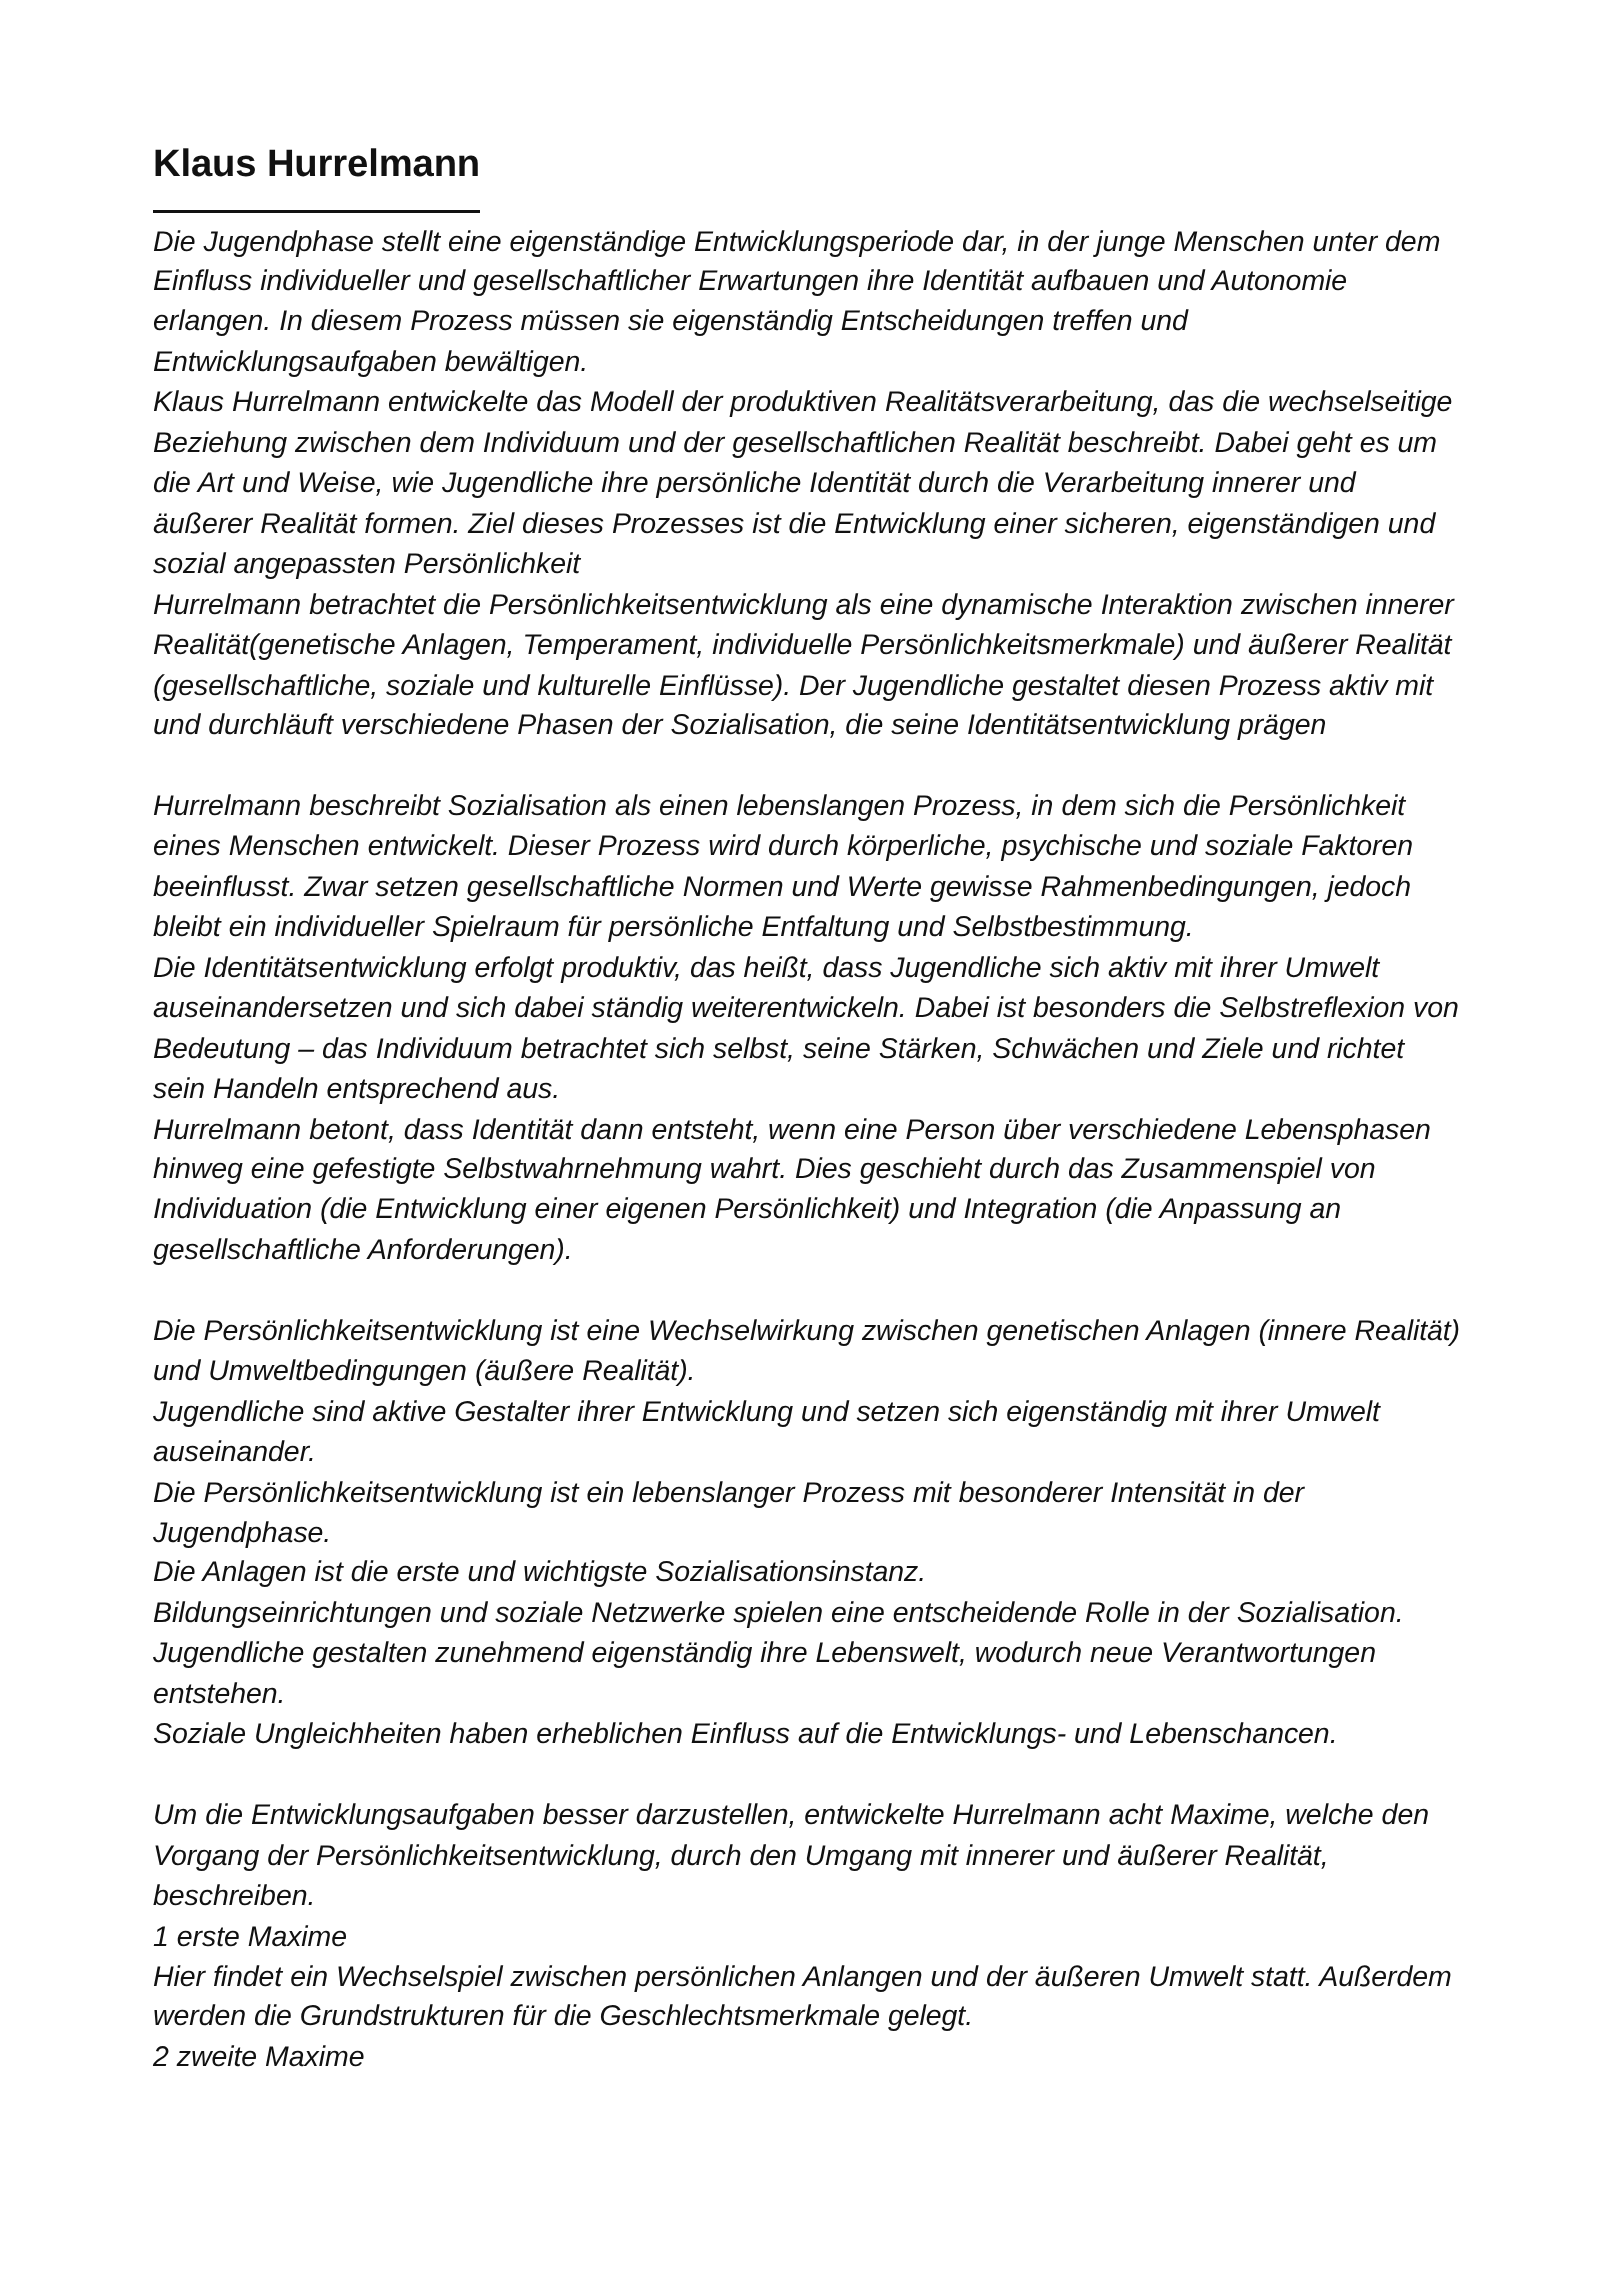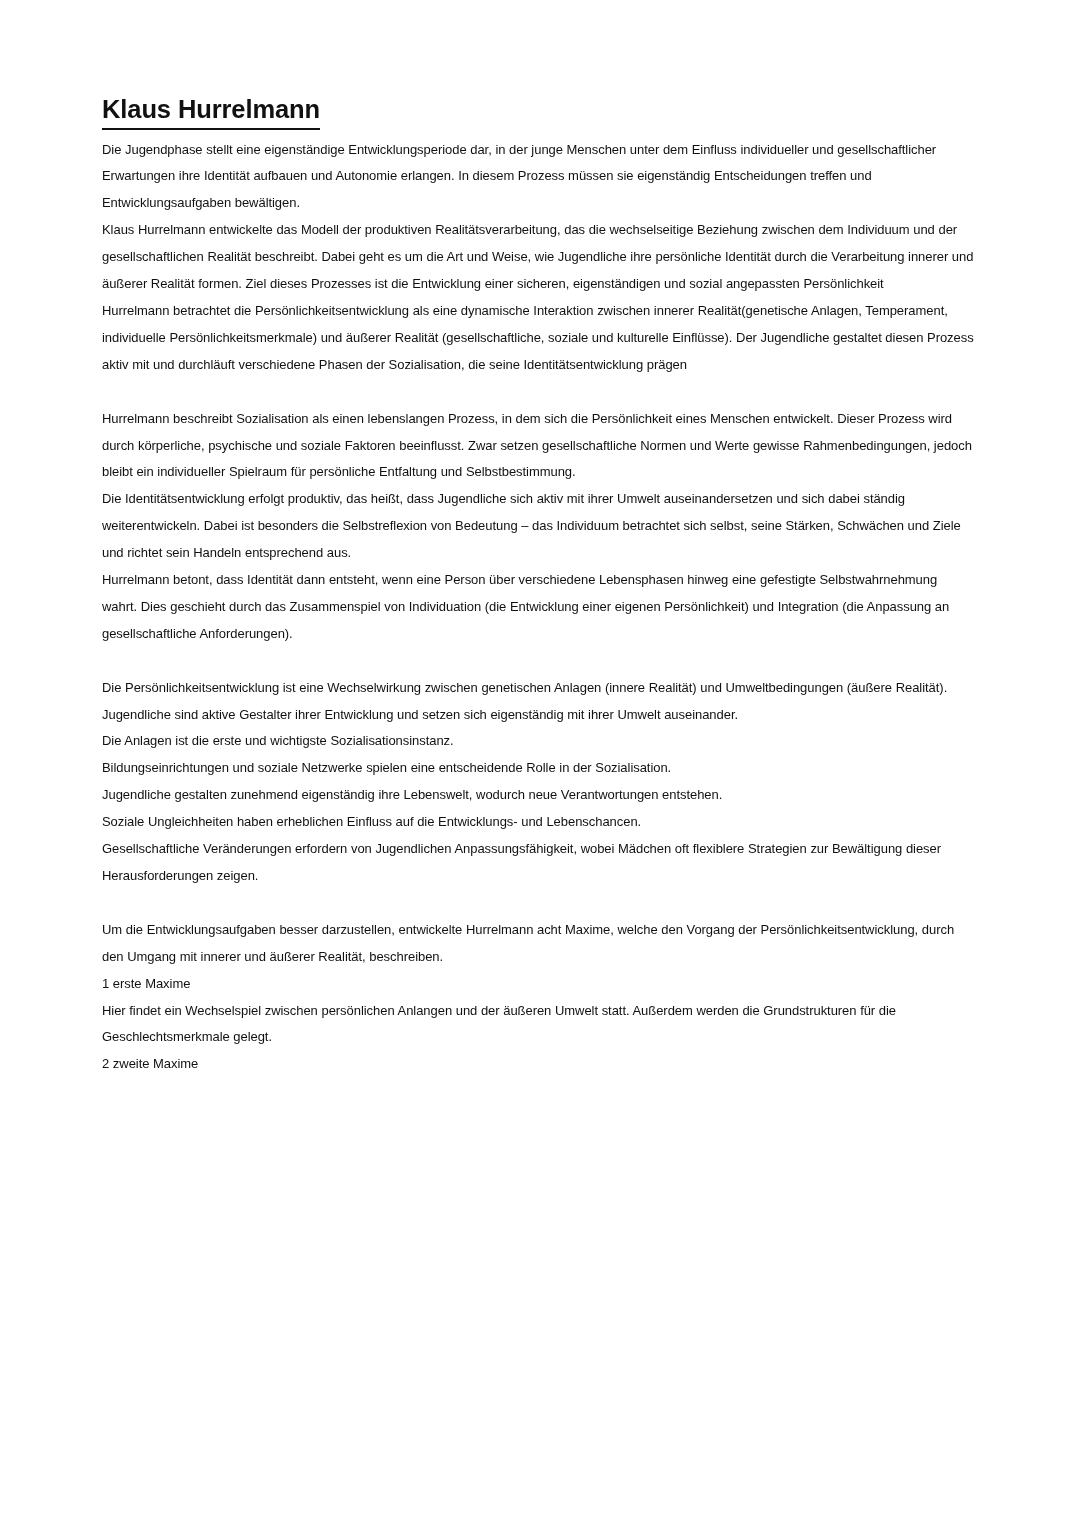--- a/index.html
+++ b/index.html
@@ -24,33 +24,34 @@
     padding: 95px 105px 40px 102px;
   }
   .doc-title {
     font-size: 25.5px;
     font-weight: bold;
     line-height: 1.16;
     margin: 0 0 1px 0;
     letter-spacing: -0.1px;
     display: inline-block;
     border-bottom: 2.6px solid #111111;
-    padding-bottom: 3px;
+    padding-bottom: 15px;
   }
   .title-row {
     line-height: 1.0;
     margin-bottom: 6px;
   }
   .body-block {
-    font-size: 13px;
+    font-size: 19px;
     line-height: 26.9px;
     letter-spacing: -0.05px;
     word-spacing: 0.1px;
     margin: 0;
     max-width: 874px;
+    font-style: italic;
   }
   .block-gap {
     height: 26.9px;
   }
   .flow {
     font-size: 19.4px;
     line-height: 26.9px;
     max-width: 874px;
     text-align: left;
     margin: 0;
@@ -82,25 +83,25 @@
       <p class="body-block">Hurrelmann beschreibt Sozialisation als einen lebenslangen Prozess, in dem sich die Persönlichkeit eines Menschen entwickelt. Dieser Prozess wird durch körperliche, psychische und soziale Faktoren beeinflusst. Zwar setzen gesellschaftliche Normen und Werte gewisse Rahmenbedingungen, jedoch bleibt ein individueller Spielraum für persönliche Entfaltung und Selbstbestimmung.</p>
       <p class="body-block">Die Identitätsentwicklung erfolgt produktiv, das heißt, dass Jugendliche sich aktiv mit ihrer Umwelt auseinandersetzen und sich dabei ständig weiterentwickeln. Dabei ist besonders die Selbstreflexion von Bedeutung – das Individuum betrachtet sich selbst, seine Stärken, Schwächen und Ziele und richtet sein Handeln entsprechend aus.</p>
       <p class="body-block">Hurrelmann betont, dass Identität dann entsteht, wenn eine Person über verschiedene Lebensphasen hinweg eine gefestigte Selbstwahrnehmung wahrt. Dies geschieht durch das Zusammenspiel von Individuation (die Entwicklung einer eigenen Persönlichkeit) und Integration (die Anpassung an gesellschaftliche Anforderungen).</p>
     </div>
 
     <div class="block-gap"></div>
 
     <div>
       <p class="body-block">Die Persönlichkeitsentwicklung ist eine Wechselwirkung zwischen genetischen Anlagen (innere Realität) und Umweltbedingungen (äußere Realität).</p>
       <p class="body-block">Jugendliche sind aktive Gestalter ihrer Entwicklung und setzen sich eigenständig mit ihrer Umwelt auseinander.</p>
+      <p class="body-block">Die Persönlichkeitsentwicklung ist ein lebenslanger Prozess mit besonderer Intensität in der Jugendphase.</p>
       <p class="body-block">Die Anlagen ist die erste und wichtigste Sozialisationsinstanz.</p>
       <p class="body-block">Bildungseinrichtungen und soziale Netzwerke spielen eine entscheidende Rolle in der Sozialisation.</p>
       <p class="body-block">Jugendliche gestalten zunehmend eigenständig ihre Lebenswelt, wodurch neue Verantwortungen entstehen.</p>
       <p class="body-block">Soziale Ungleichheiten haben erheblichen Einfluss auf die Entwicklungs- und Lebenschancen.</p>
-      <p class="body-block">Gesellschaftliche Veränderungen erfordern von Jugendlichen Anpassungsfähigkeit, wobei Mädchen oft flexiblere Strategien zur Bewältigung dieser Herausforderungen zeigen.</p>
     </div>
 
     <div class="block-gap"></div>
 
     <div>
       <p class="body-block">Um die Entwicklungsaufgaben besser darzustellen, entwickelte Hurrelmann acht Maxime, welche den Vorgang der Persönlichkeitsentwicklung, durch den Umgang mit innerer und äußerer Realität, beschreiben.</p>
       <p class="body-block">1 erste Maxime</p>
       <p class="body-block">Hier findet ein Wechselspiel zwischen persönlichen Anlangen und der äußeren Umwelt statt. Außerdem werden die Grundstrukturen für die Geschlechtsmerkmale gelegt.</p>
       <p class="body-block">2 zweite Maxime</p>
 

